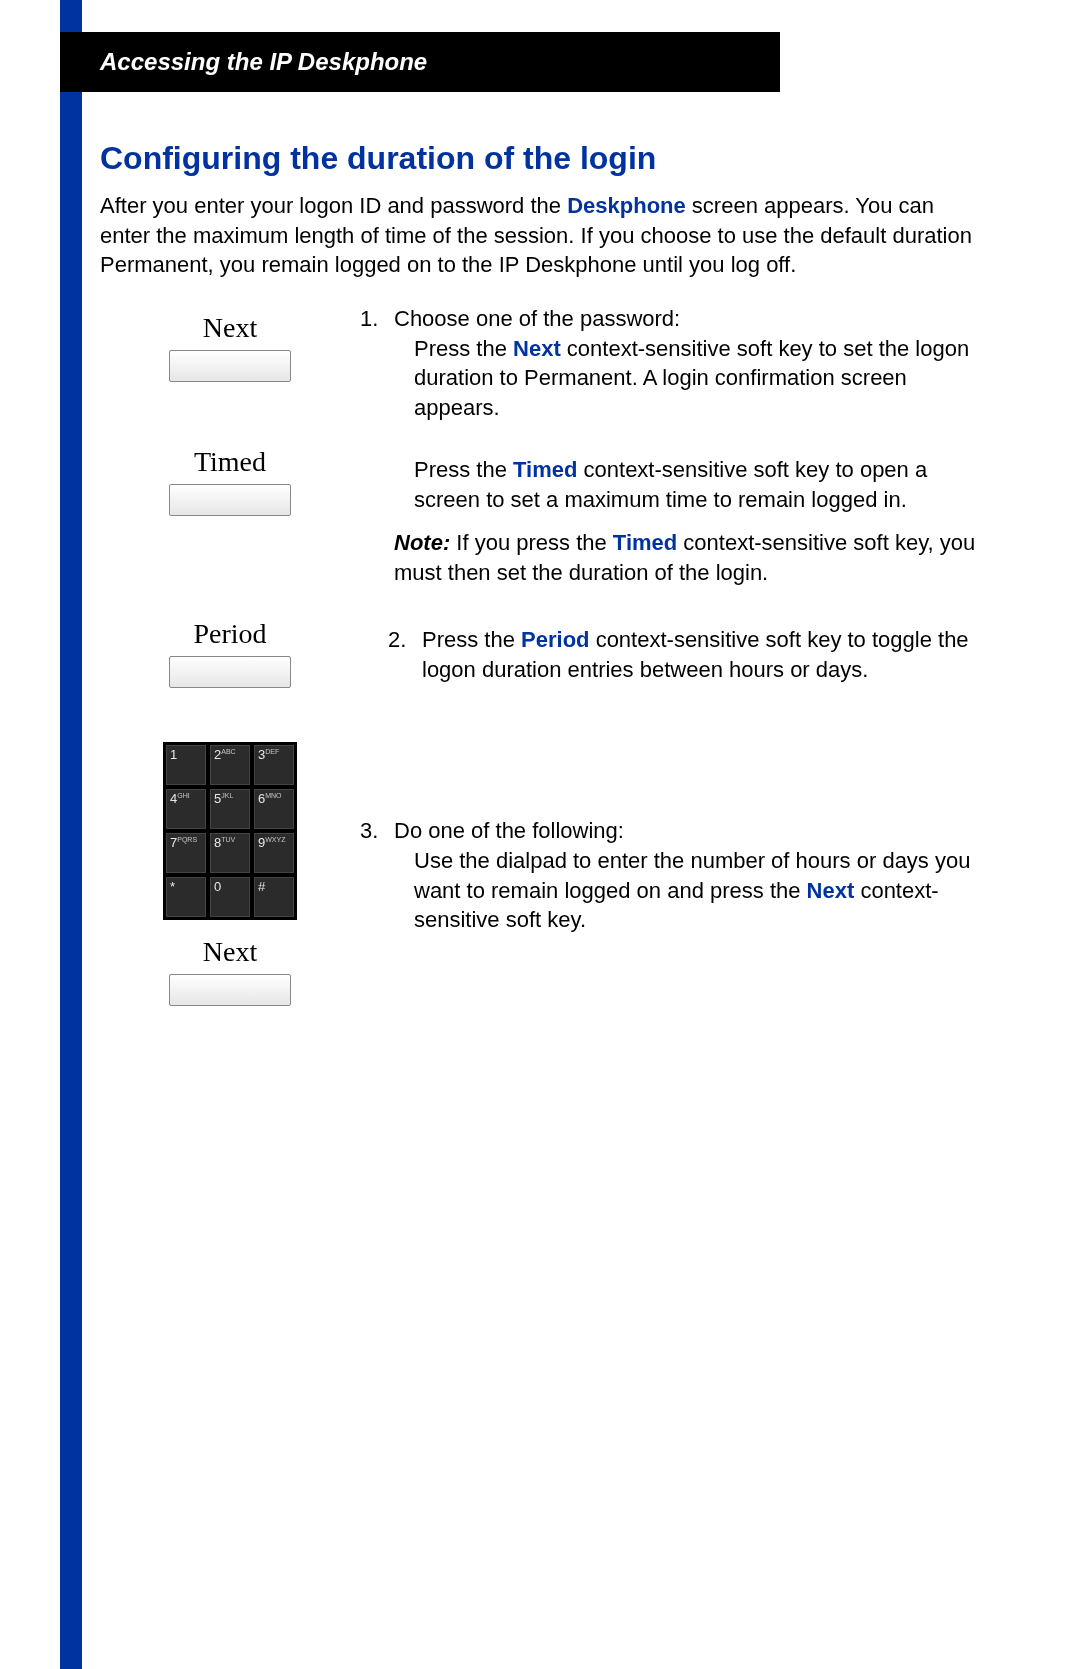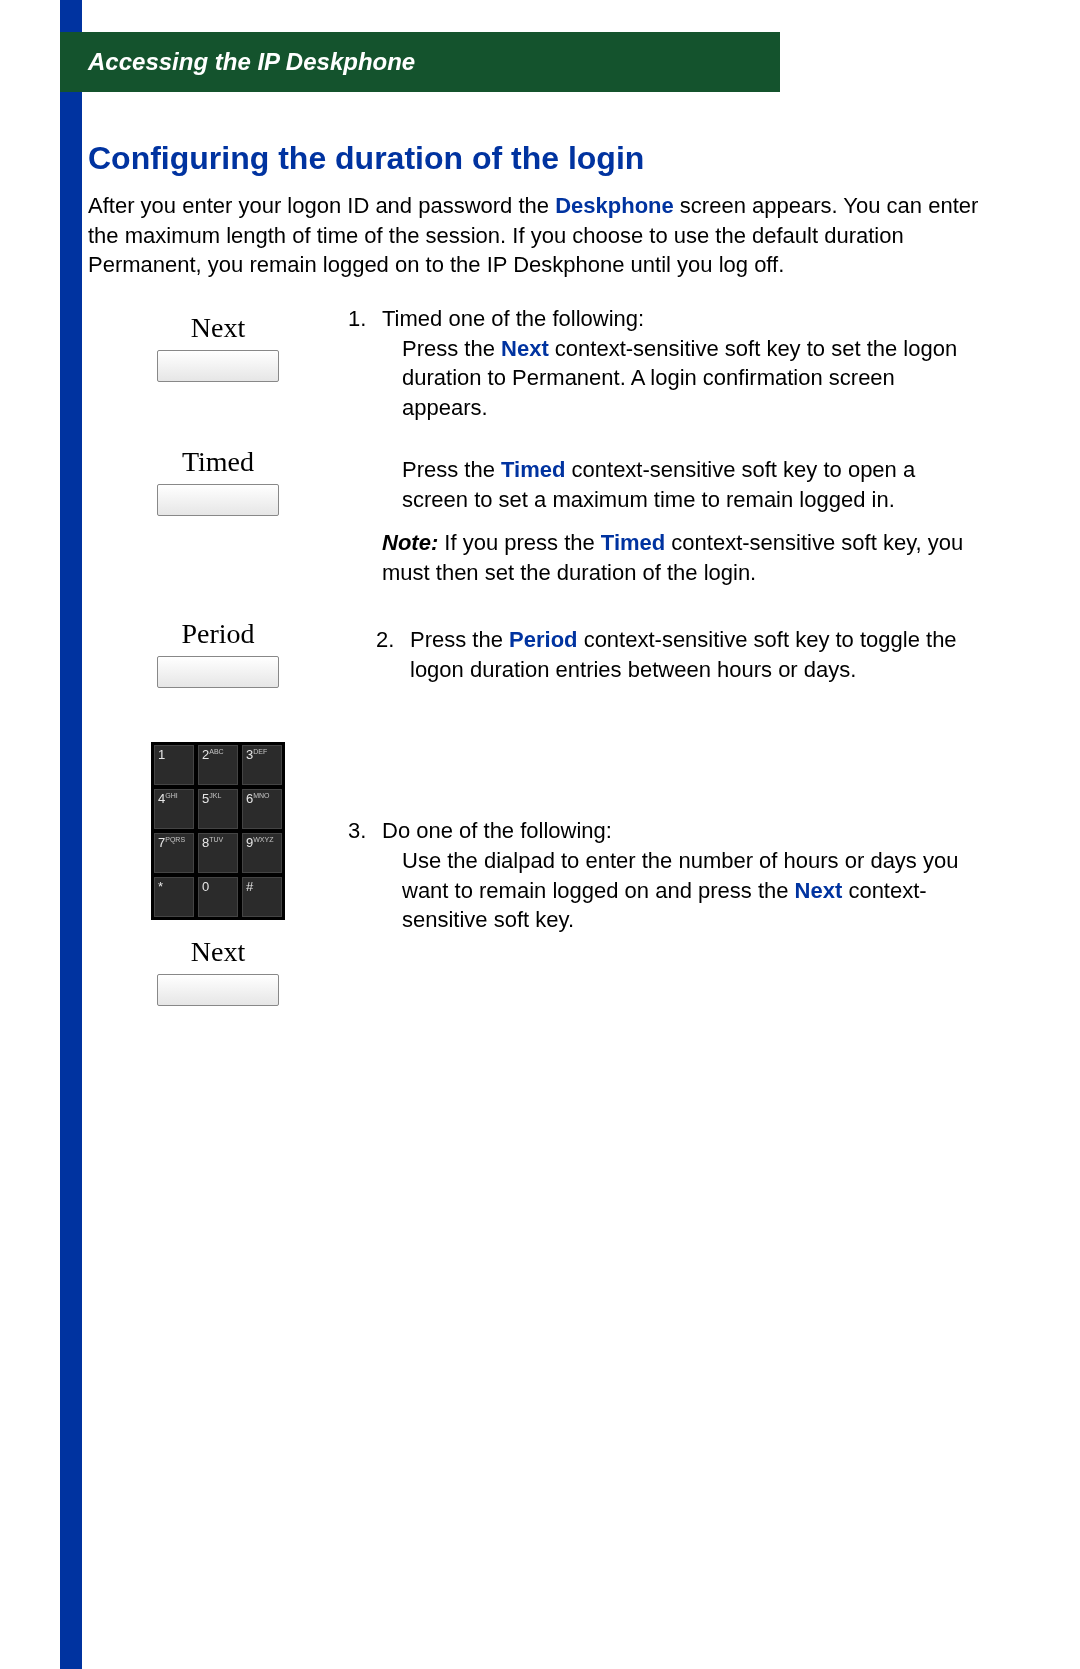--- a/index.html
+++ b/index.html
@@ -23,35 +23,35 @@
     bottom: 0;
     width: 22px;
     background: #0033a0;
   }
   .header-bar {
     position: absolute;
     left: 60px;
     top: 32px;
     width: 720px;
     height: 60px;
-    background: #14532d;
+    background: #000000;
     display: flex;
     align-items: center;
-    padding-left: 28px;
+    padding-left: 40px;
     box-sizing: border-box;
   }
   .header-bar .title {
     color: #fff;
     font-weight: bold;
     font-size: 24px;
     font-style: italic;
   }
   .content {
     position: absolute;
-    left: 88px;
+    left: 100px;
     top: 120px;
     right: 95px;
   }
   h2.section-title {
     color: #0033a0;
     font-size: 32px;
     font-weight: bold;
     margin: 20px 0 14px 0;
   }
   .intro {
@@ -191,21 +191,21 @@
             <div class="softkey-btn"></div>
           </div>
           <div class="softkey-group">
             <div class="softkey-label">Timed</div>
             <div class="softkey-btn"></div>
           </div>
         </div>
         <div class="text-col">
           <div class="step-num-line">
             <div class="step-num">1.</div>
-            <div class="step-body">Timed one of the following:</div>
+            <div class="step-body">Choose one of the password:</div>
           </div>
           <div class="indent" style="padding-left:54px;">
             <span>Press the   </span><span class="bold-blue">Next</span><span> context-sensitive soft key to set the logon duration to Permanent. A login confirmation screen appears.</span>
           </div>
           <div class="indent" style="padding-left:54px; margin-top:32px;">
             <span>Press the   </span><span class="bold-blue">Timed</span><span> context-sensitive soft key to open a screen to set a maximum time to remain logged in.</span>
           </div>
           <div class="note">
             <span class="note-label">Note:</span><span>  If you press the </span><span class="bold-blue">Timed</span><span> context-sensitive soft key, you must then set the duration of the login.</span>
           </div>

